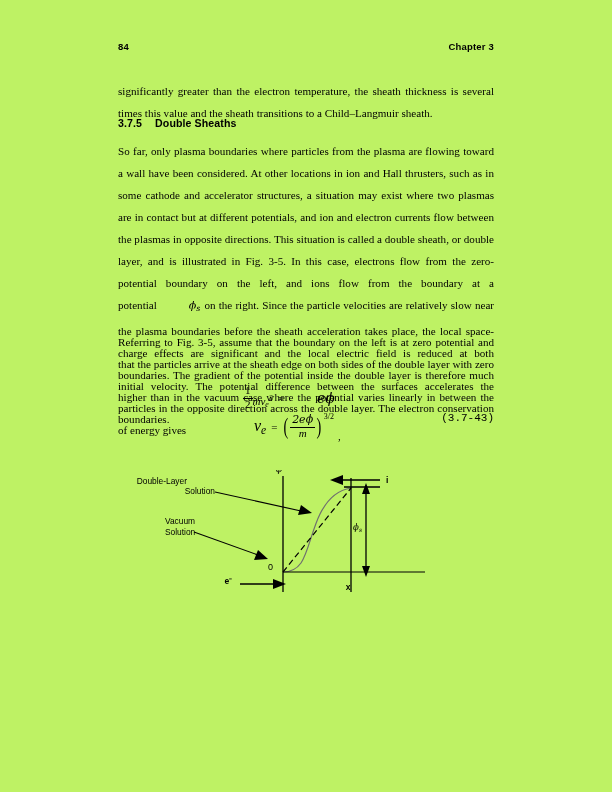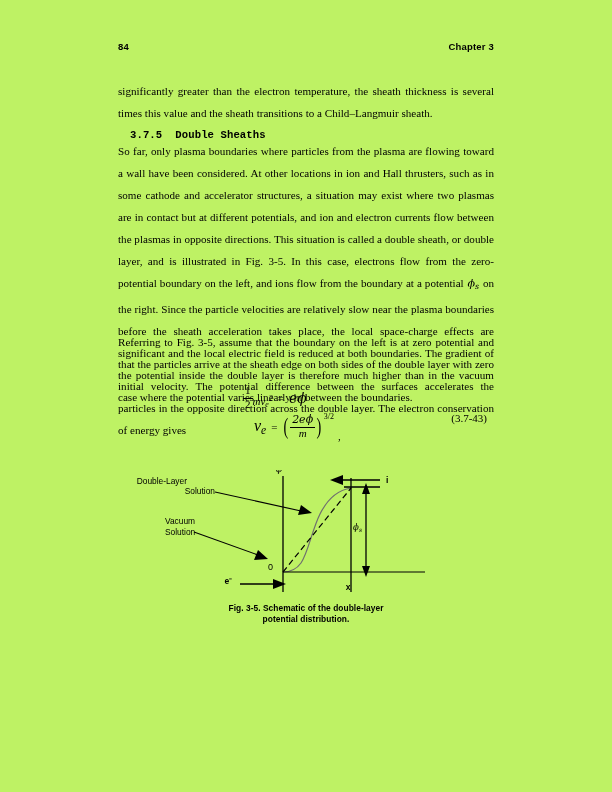--- a/index.html
+++ b/index.html
@@ -49,59 +49,59 @@
   }
   p.para {
     margin: 0;
     font-size: 11.1px;
     line-height: 22px;
     text-align: justify;
     text-justify: inter-word;
   }
 
   h3.section-head {
-    margin: 12px;
-    font-family: Liberation Mono, monospace;
+    margin: 0;
+    font-family: Liberation Sans, sans-serif;
     font-weight: bold;
     font-size: 10.6px;
     letter-spacing: 0.1px;
   }
   h3.section-head .num { margin-right: 13px; }
 
   
   .mi { font-style: italic; }
   .sub {
     font-size: 0.72em;
     vertical-align: -0.27em;
     font-style: italic;
   }
   .sup {
     font-size: 0.72em;
     vertical-align: 0.55em;
   }
-  .phi { font-family: "DejaVu Serif", serif; font-style: italic; }
+  .phi { font-family: "DejaVu Serif", serif; font-style: italic; padding-left: 28px; }
 
   
   .eqblock {
     position: absolute;
     left: 118px;
     width: 376px;
   }
   .eqrow {
     position: relative;
     display: flex;
     align-items: center;
     justify-content: flex-start;
     font-family: "Liberation Serif", serif;
   }
   .eqnum {
     position: absolute;
-    right: 7px;
+    right: 0;
     font-size: 11px;
-    font-family: Liberation Serif, serif;
+    font-family: Liberation Mono, monospace;
   }
   .frac {
     display: inline-flex;
     flex-direction: column;
     align-items: center;
     vertical-align: middle;
     font-size: 11px;
     line-height: 1.08;
   }
   .frac .num-t { padding: 0 2px; }
@@ -243,19 +243,15 @@
       <text x="155" y="100" font-family="Liberation Sans, sans-serif" font-size="9" text-anchor="end" fill="#000">0</text>
 
       <text x="114" y="114" font-family="Liberation Sans, sans-serif" font-size="8.5" text-anchor="end" fill="#000" font-weight="bold">e⁻</text>
 
       <text x="268" y="13" font-family="Liberation Sans, sans-serif" font-size="8.5" text-anchor="start" fill="#000" font-weight="bold">i</text>
 
       <text x="244" y="60" font-family="DejaVu Serif, serif" font-size="8.5" text-anchor="end" fill="#000" font-style="italic">𝜙<tspan font-size="6" dy="2">s</tspan></text>
 
     </svg>
 
-    <div class="figcap">
-      <span>Fig. 3-5. Schematic of the double-layer</span><br>
-      <span>potential distribution.</span>
-    </div>
   </div>
 
 </div>
 
 </body></html>

